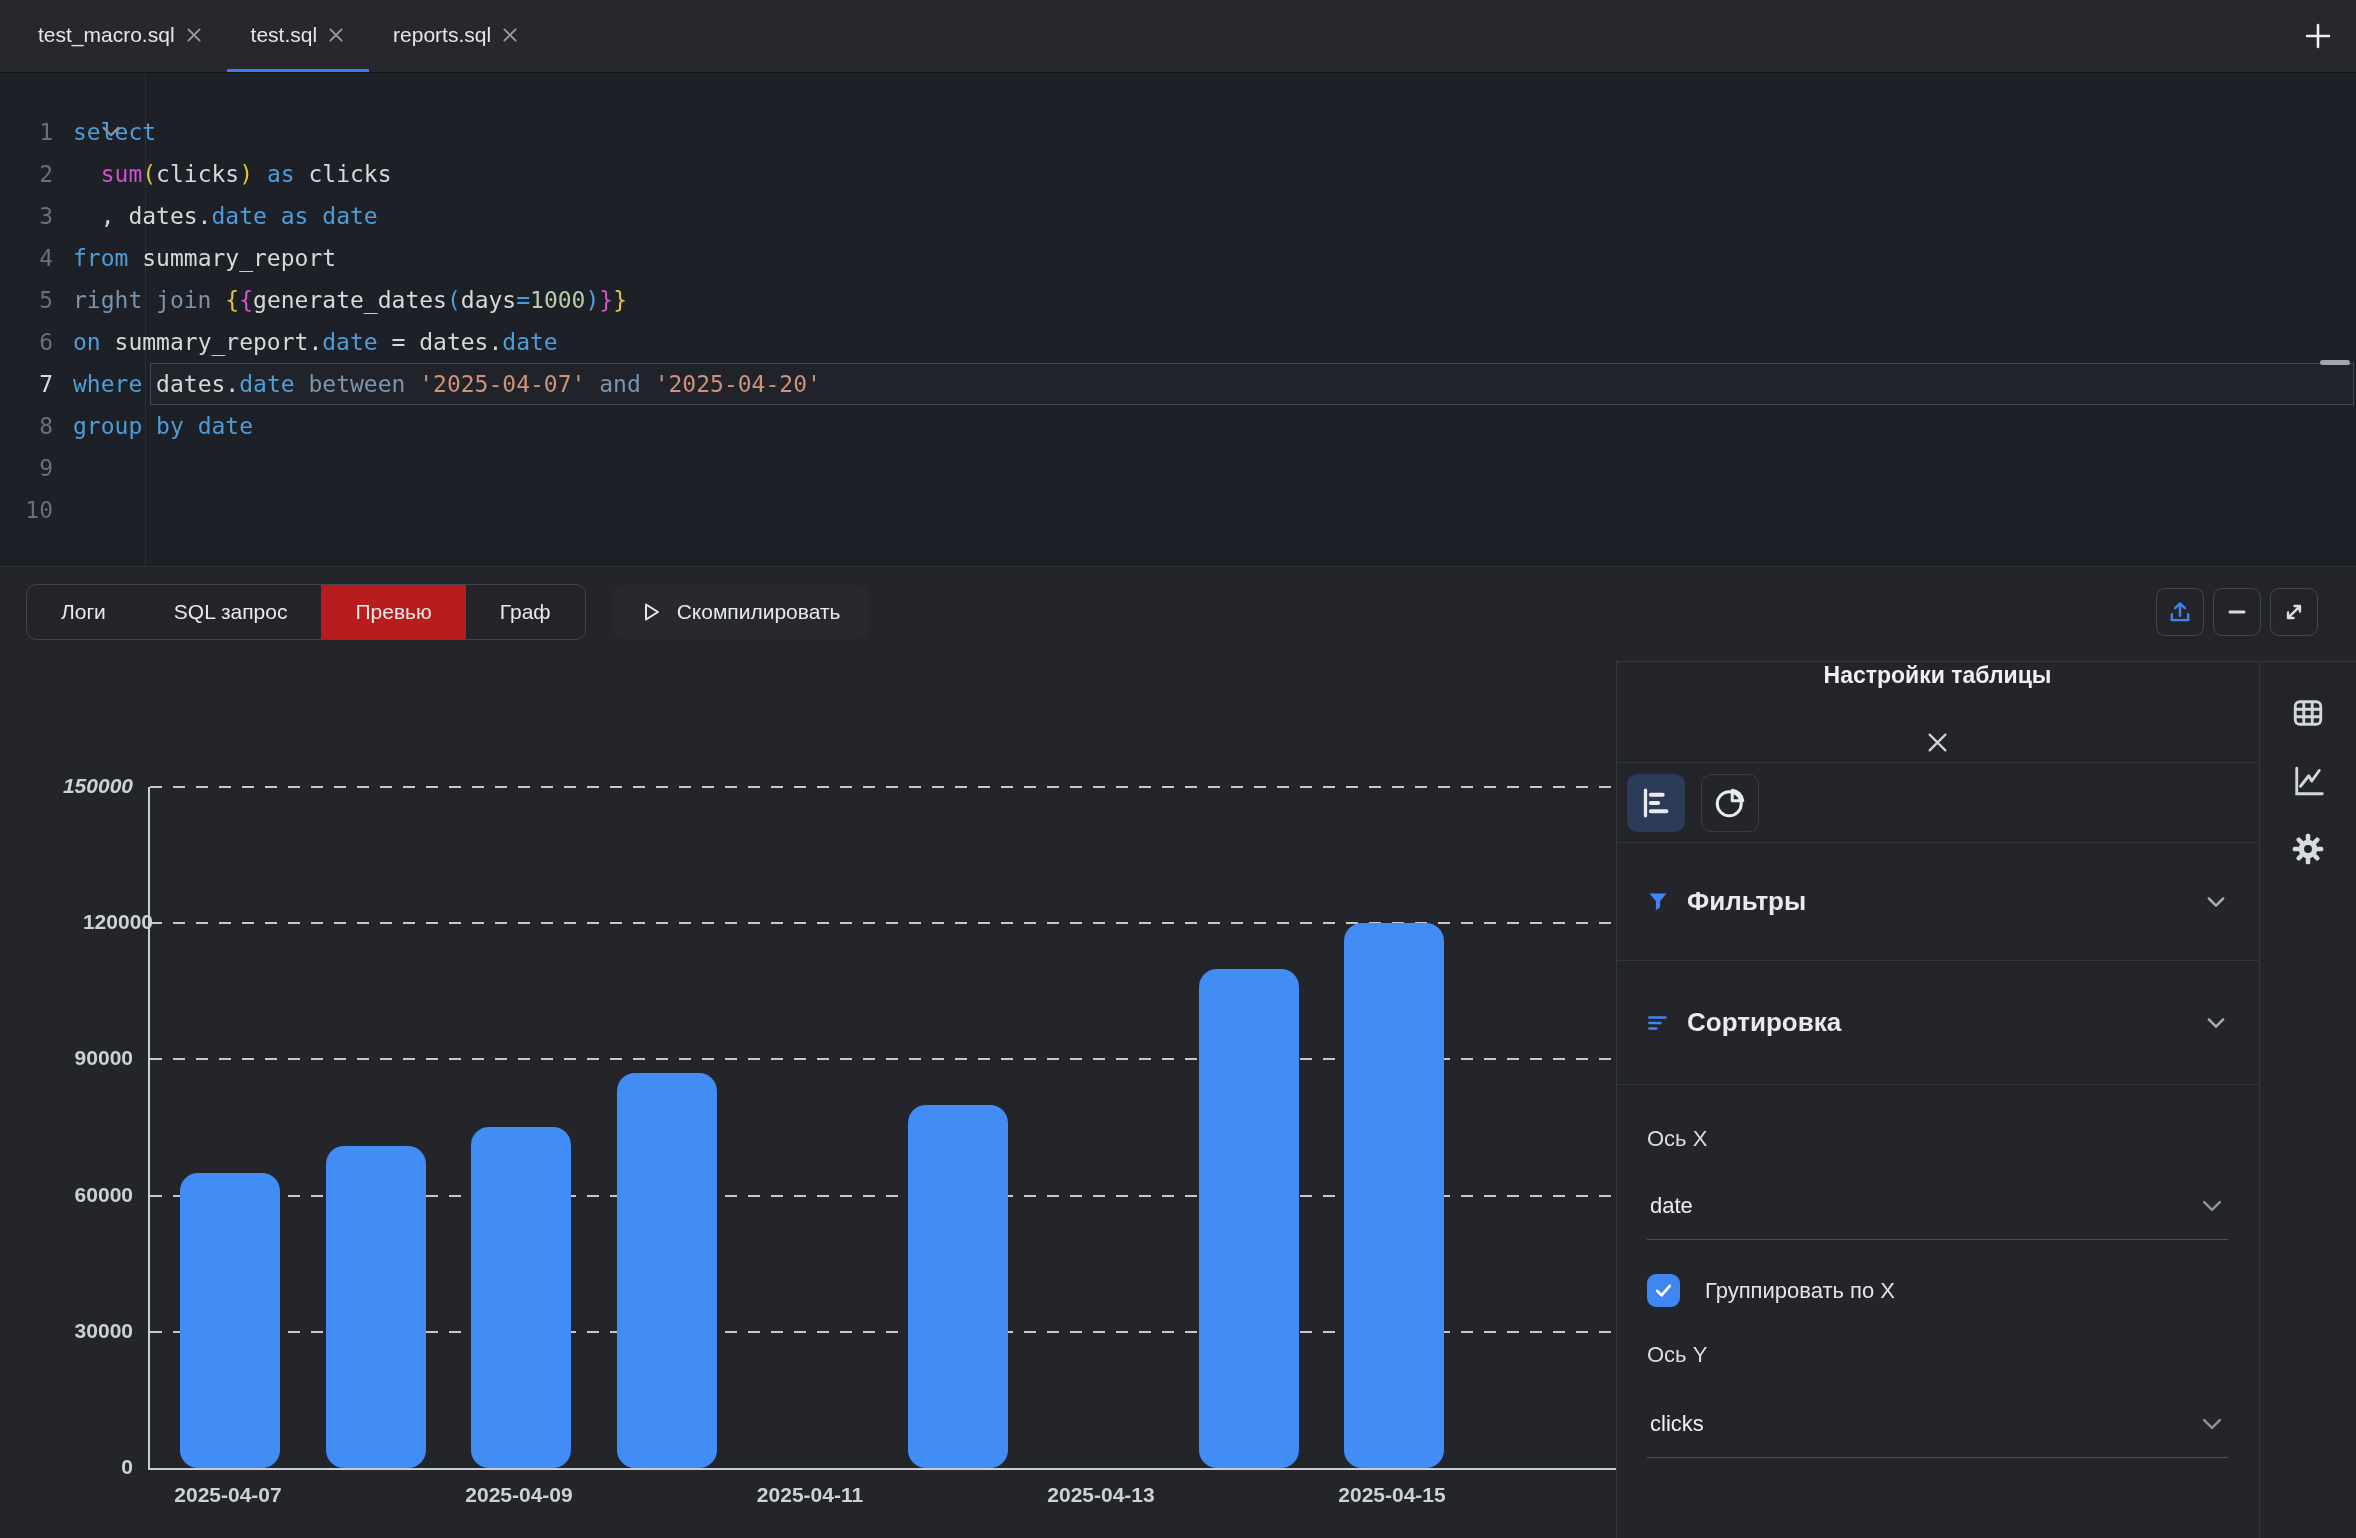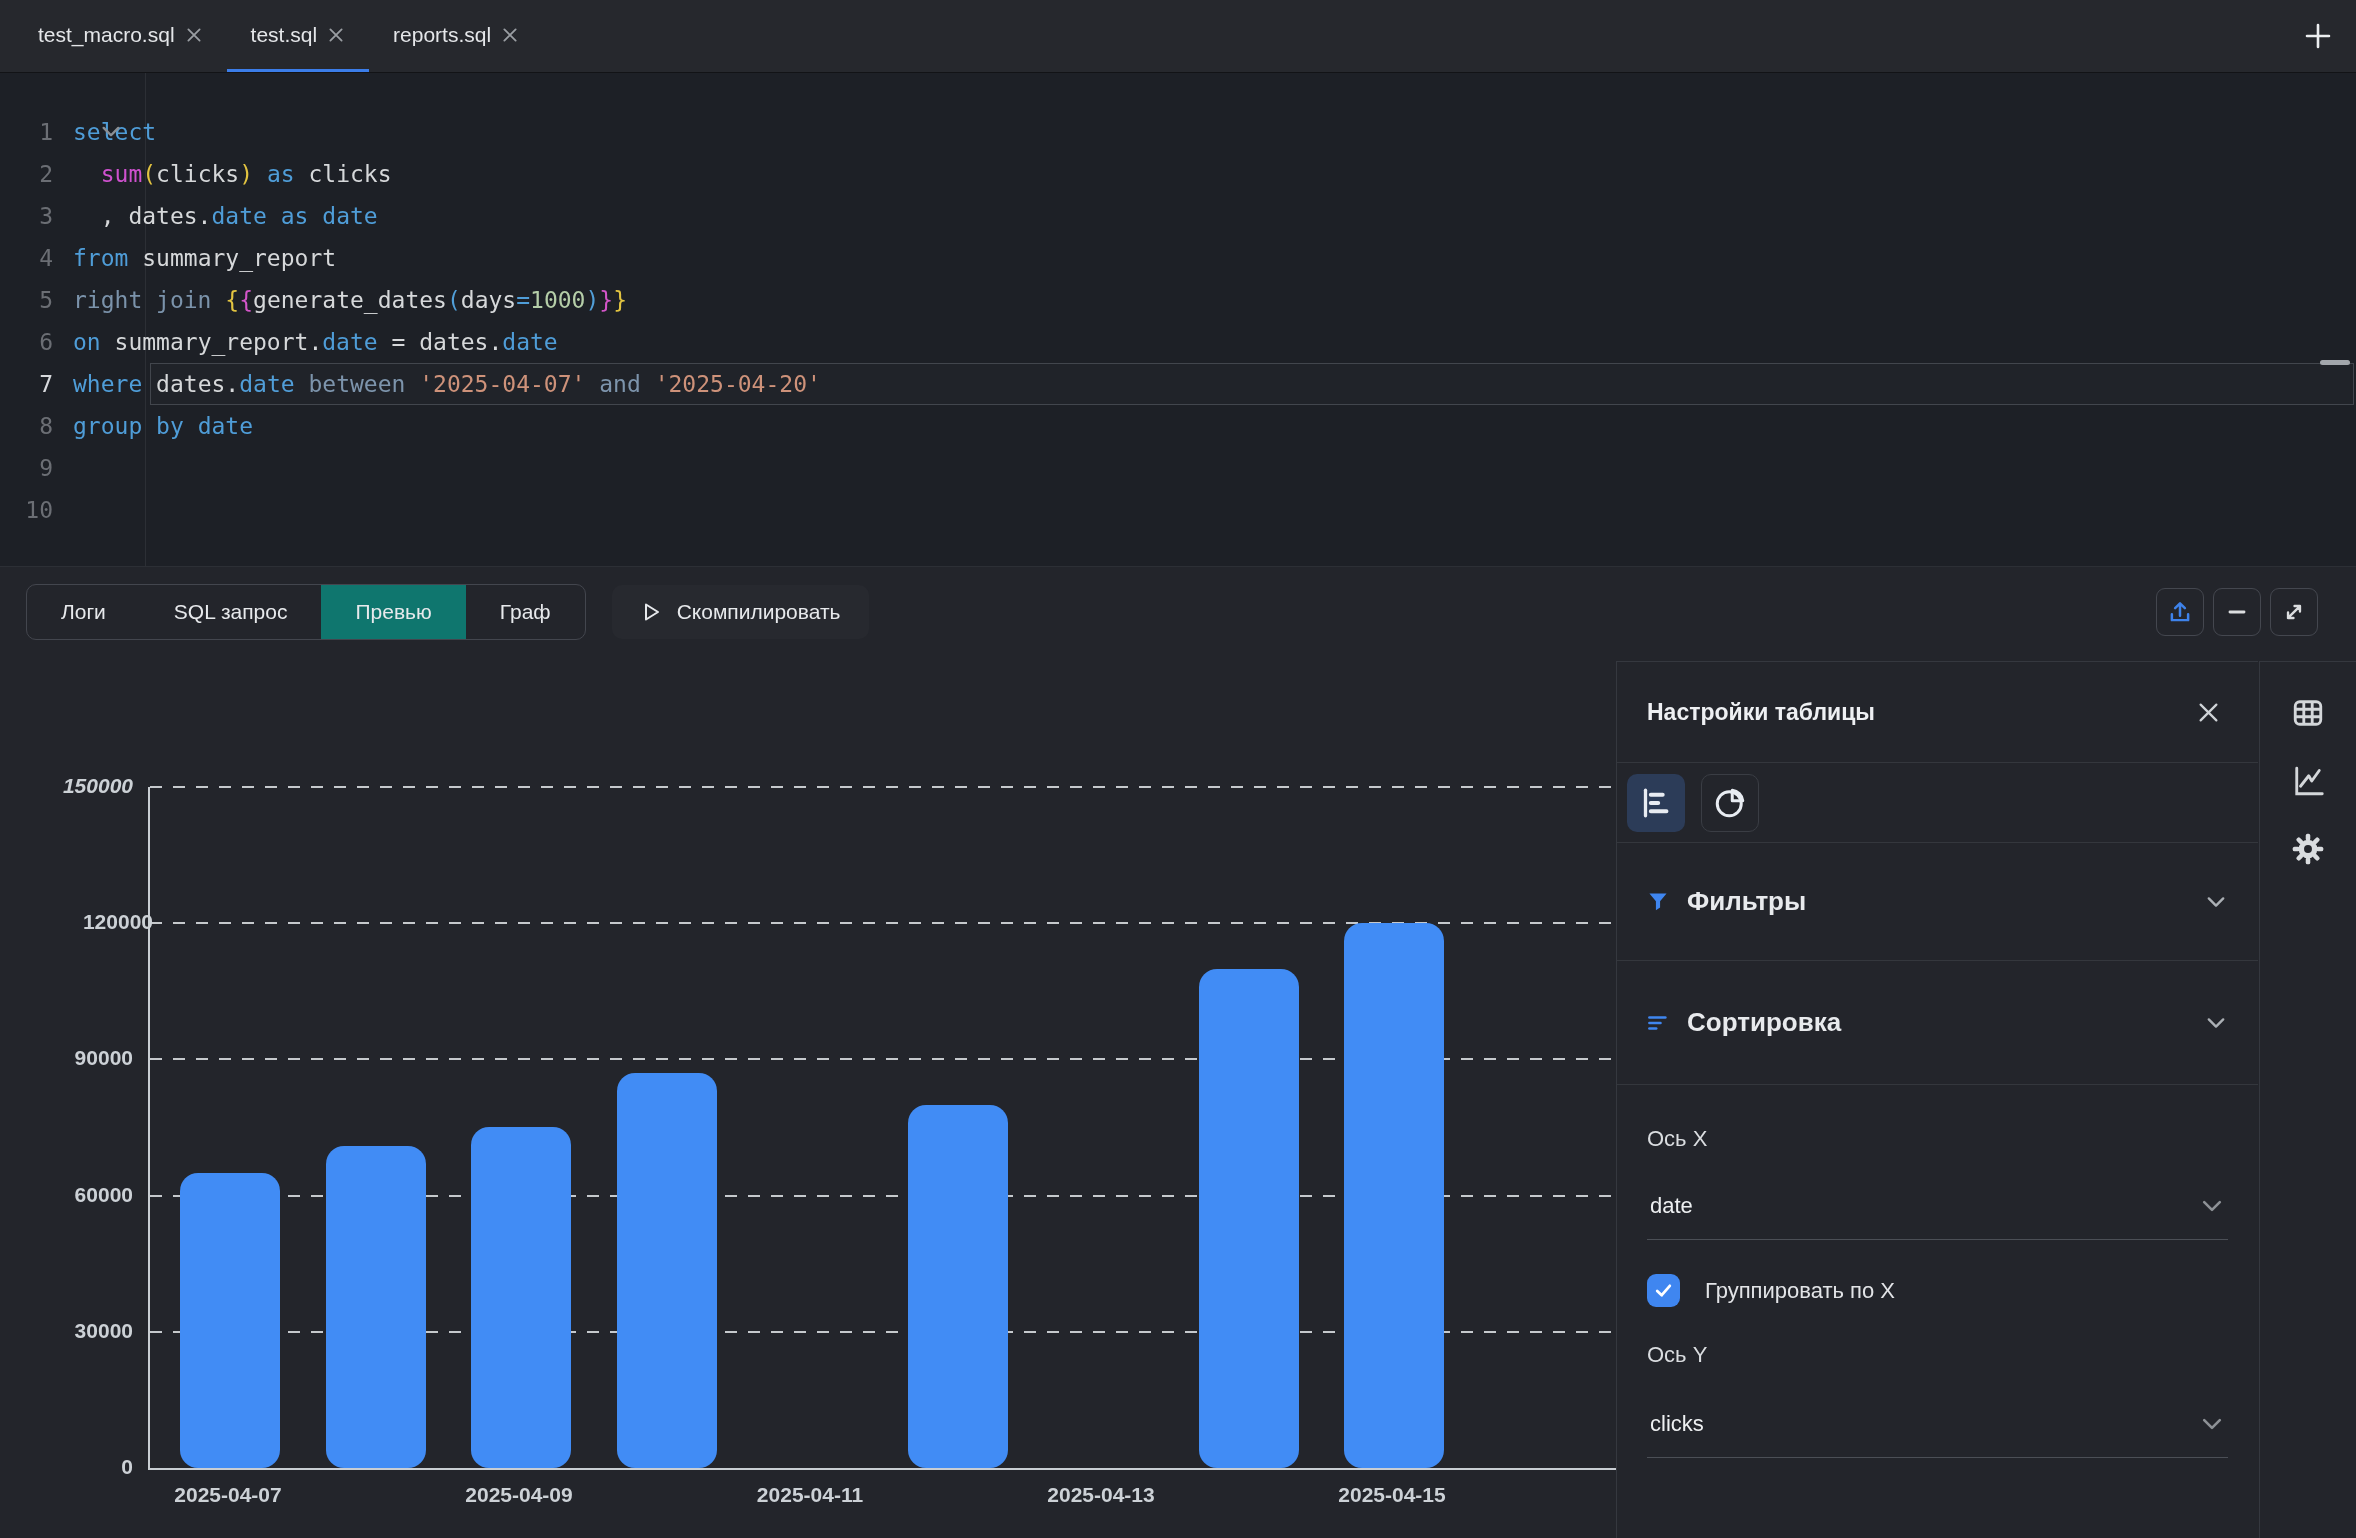--- a/index.html
+++ b/index.html
@@ -33,42 +33,42 @@
       background:rgba(255,255,255,0.015);pointer-events:none;}
   .kw{color:#4f9dd8}.kw2{color:#7b93ab}.fn{color:#cf51cf}.str{color:#ce9178}
   .num{color:#b5cea8}.pl{color:#d6d8da}.b1{color:#e2c441}.b2{color:#d355c8}.b3{color:#519fd9}
   .cursor-mark{position:absolute;right:6px;top:287px;width:30px;height:5px;border-radius:3px;background:#a2a6ab;}
 
   
   .toolbar{position:absolute;top:566px;left:0;right:0;height:89px;background:#23252b;
            border-top:1px solid #2c2f35;display:flex;align-items:center;}
   .seg{margin-left:26px;display:flex;height:54px;border:1px solid #43464e;border-radius:10px;overflow:hidden;}
   .seg-item{display:flex;align-items:center;padding:16px 34px;font-size:21px;color:#e7e9ec;}
-  .seg-item.active{background:#0f766e;}
+  .seg-item.active{background:#b91c1c;}
   .compile{margin-left:26px;height:54px;border:none;border-radius:10px;background:#27292f;
            display:flex;align-items:center;gap:15px;padding:0 28px;font-size:21px;color:#e7e9ec;}
   .tool-right{margin-left:auto;margin-right:38px;display:flex;gap:9px;}
   .icon-btn{width:48px;height:48px;border:1.5px solid #44474f;border-radius:9px;background:none;
             display:flex;align-items:center;justify-content:center;}
 
   
   .content{position:absolute;top:655px;left:0;right:0;bottom:0;}
   .chart-area{position:absolute;inset:0;}
   .plot{position:absolute;left:148px;top:132px;width:1490px;height:681px;
         border-left:2px solid #c9ced3;border-bottom:2px solid #c9ced3;}
   .gridline{position:absolute;left:0;right:0;height:2px;opacity:.85;
         background:repeating-linear-gradient(90deg,#e2e6e9 0 12px,transparent 12px 23px);}
   .bar{position:absolute;bottom:0;width:100px;border-radius:18px;background:#418cf5;}
   .ytick{position:absolute;left:0;width:133px;text-align:right;font-size:21px;font-weight:bold;color:#ccd1d6;}
   .xtick{position:absolute;top:828px;transform:translateX(-50%);font-size:21px;font-weight:bold;color:#ccd1d6;}
 
   
   .panel{position:absolute;left:1616px;top:6px;width:642px;bottom:0;background:#23252b;
          border-top:1px solid #35383f;border-left:1px solid #35383f;box-sizing:border-box;}
-  .panel-header{height:100px;display:flex;align-items:center;padding:0 30px;border-bottom:1px solid #34373d;}
+  .panel-header{height:100px;display:flex;align-items:center;padding:0 30px;border-bottom:1px solid #34373d;flex-direction:column;}
   .panel-title{flex:1;font-size:23px;font-weight:bold;color:#eef0f3;}
   .panel-close{width:40px;height:40px;border:none;background:none;display:flex;align-items:center;justify-content:center;}
   .type-row{height:79px;display:flex;align-items:center;gap:16px;padding:0 10px;border-bottom:1px solid #34373d;}
   .type-btn{width:58px;height:58px;border-radius:10px;background:none;border:1px solid #3a3d44;
             display:flex;align-items:center;justify-content:center;}
   .type-btn.active{background:#2c3c58;border-color:transparent;}
   .sec{display:flex;align-items:center;gap:18px;padding:0 30px;border-bottom:1px solid #34373d;}
   .sec.filters{height:117px;}
   .sec.sort{height:123px;}
   .sec-label{flex:1;font-size:26px;font-weight:bold;color:#e8eaed;}

